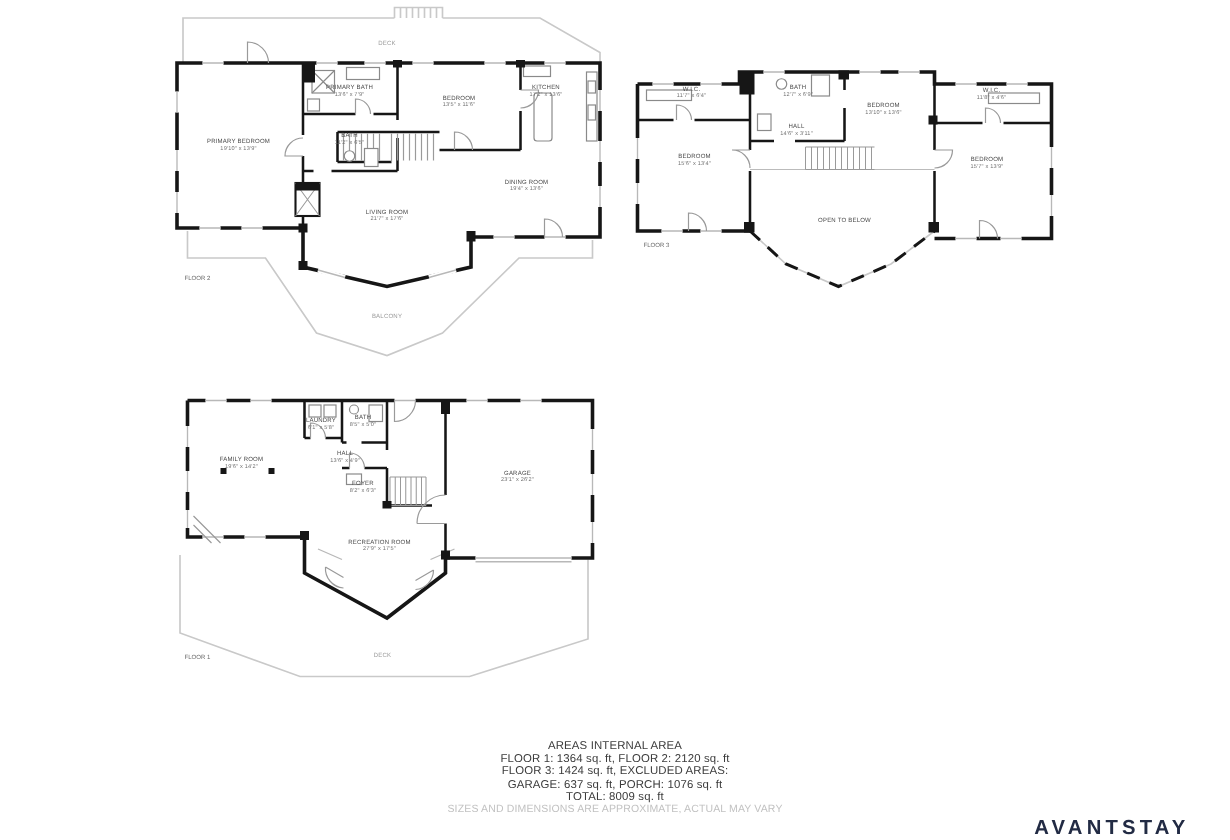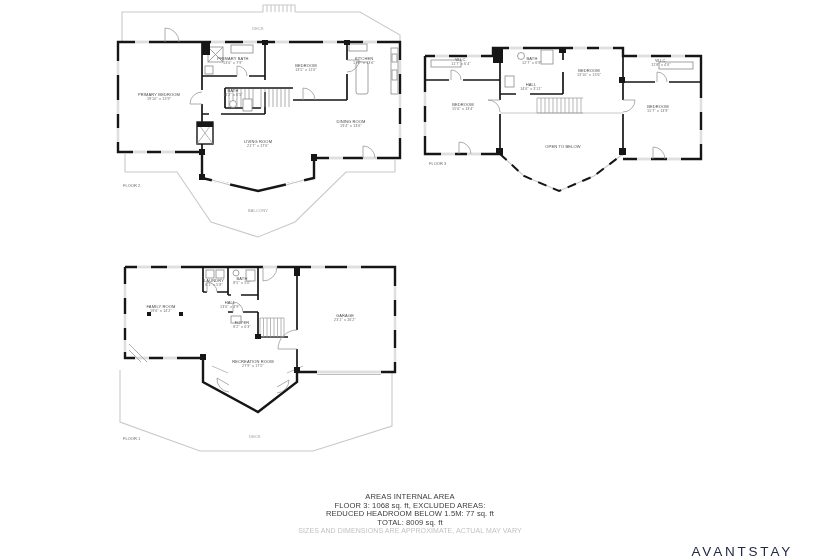--- a/index.html
+++ b/index.html
@@ -21,21 +21,21 @@
     position:absolute;transform:scale(.62);transform-origin:left center;
     font-size:6.5px;color:#6a6a6a;white-space:nowrap;
   }
   .summary{
     position:absolute;left:0;right:0;top:493px;text-align:center;
     color:#3b3b3b;font-size:7.6px;line-height:8.6px;letter-spacing:.1px;
   }
   .summary .disclaimer{color:#c2c2c2;font-size:7px;}
   .logo{
     position:absolute;right:27px;top:544px;
-    font-size:13.5px;letter-spacing:2.8px;color:#222b44;font-weight:400;
+    font-size:13.5px;letter-spacing:2.8px;color:#222b44;font-weight:700;
   }
 </style>
 </head>
 <body>
 
 <div class="plan" style="left:113px;top:4px;width:294px;height:242px">
   <svg width="294" height="242" viewBox="0 0 294 242">
 
     <g stroke="#c9c9c9" fill="none" stroke-width="1.1">
       <path d="M9,38 V8 H150 M182,8 H247 L287,31 V38"></path>
@@ -298,19 +298,20 @@
       <span class="rdims">27'9" x 17'5"</span>
     </div>
   <div class="rlabel outdoor" style="left:144px;top:185px">
       <span class="rname">DECK</span>
     </div>
   <div class="floor-tag" style="left:12px;top:183px">FLOOR 1</div>
 </div>
 
 <div class="summary">
   <div>AREAS INTERNAL AREA</div>
-  <div>FLOOR 3: 1068 sq. ft, EXCLUDED AREAS:</div>
-  <div>REDUCED HEADROOM BELOW 1.5M: 77 sq. ft</div>
+  <div>FLOOR 1: 1364 sq. ft, FLOOR 2: 2120 sq. ft</div>
+  <div>FLOOR 3: 1424 sq. ft, EXCLUDED AREAS:</div>
+  <div>GARAGE: 637 sq. ft, PORCH: 1076 sq. ft</div>
   <div>TOTAL: 8009 sq. ft</div>
   <div class="disclaimer">SIZES AND DIMENSIONS ARE APPROXIMATE, ACTUAL MAY VARY</div>
 </div>
 
 <div class="logo">AVANTSTAY</div>
 
 </body></html>

